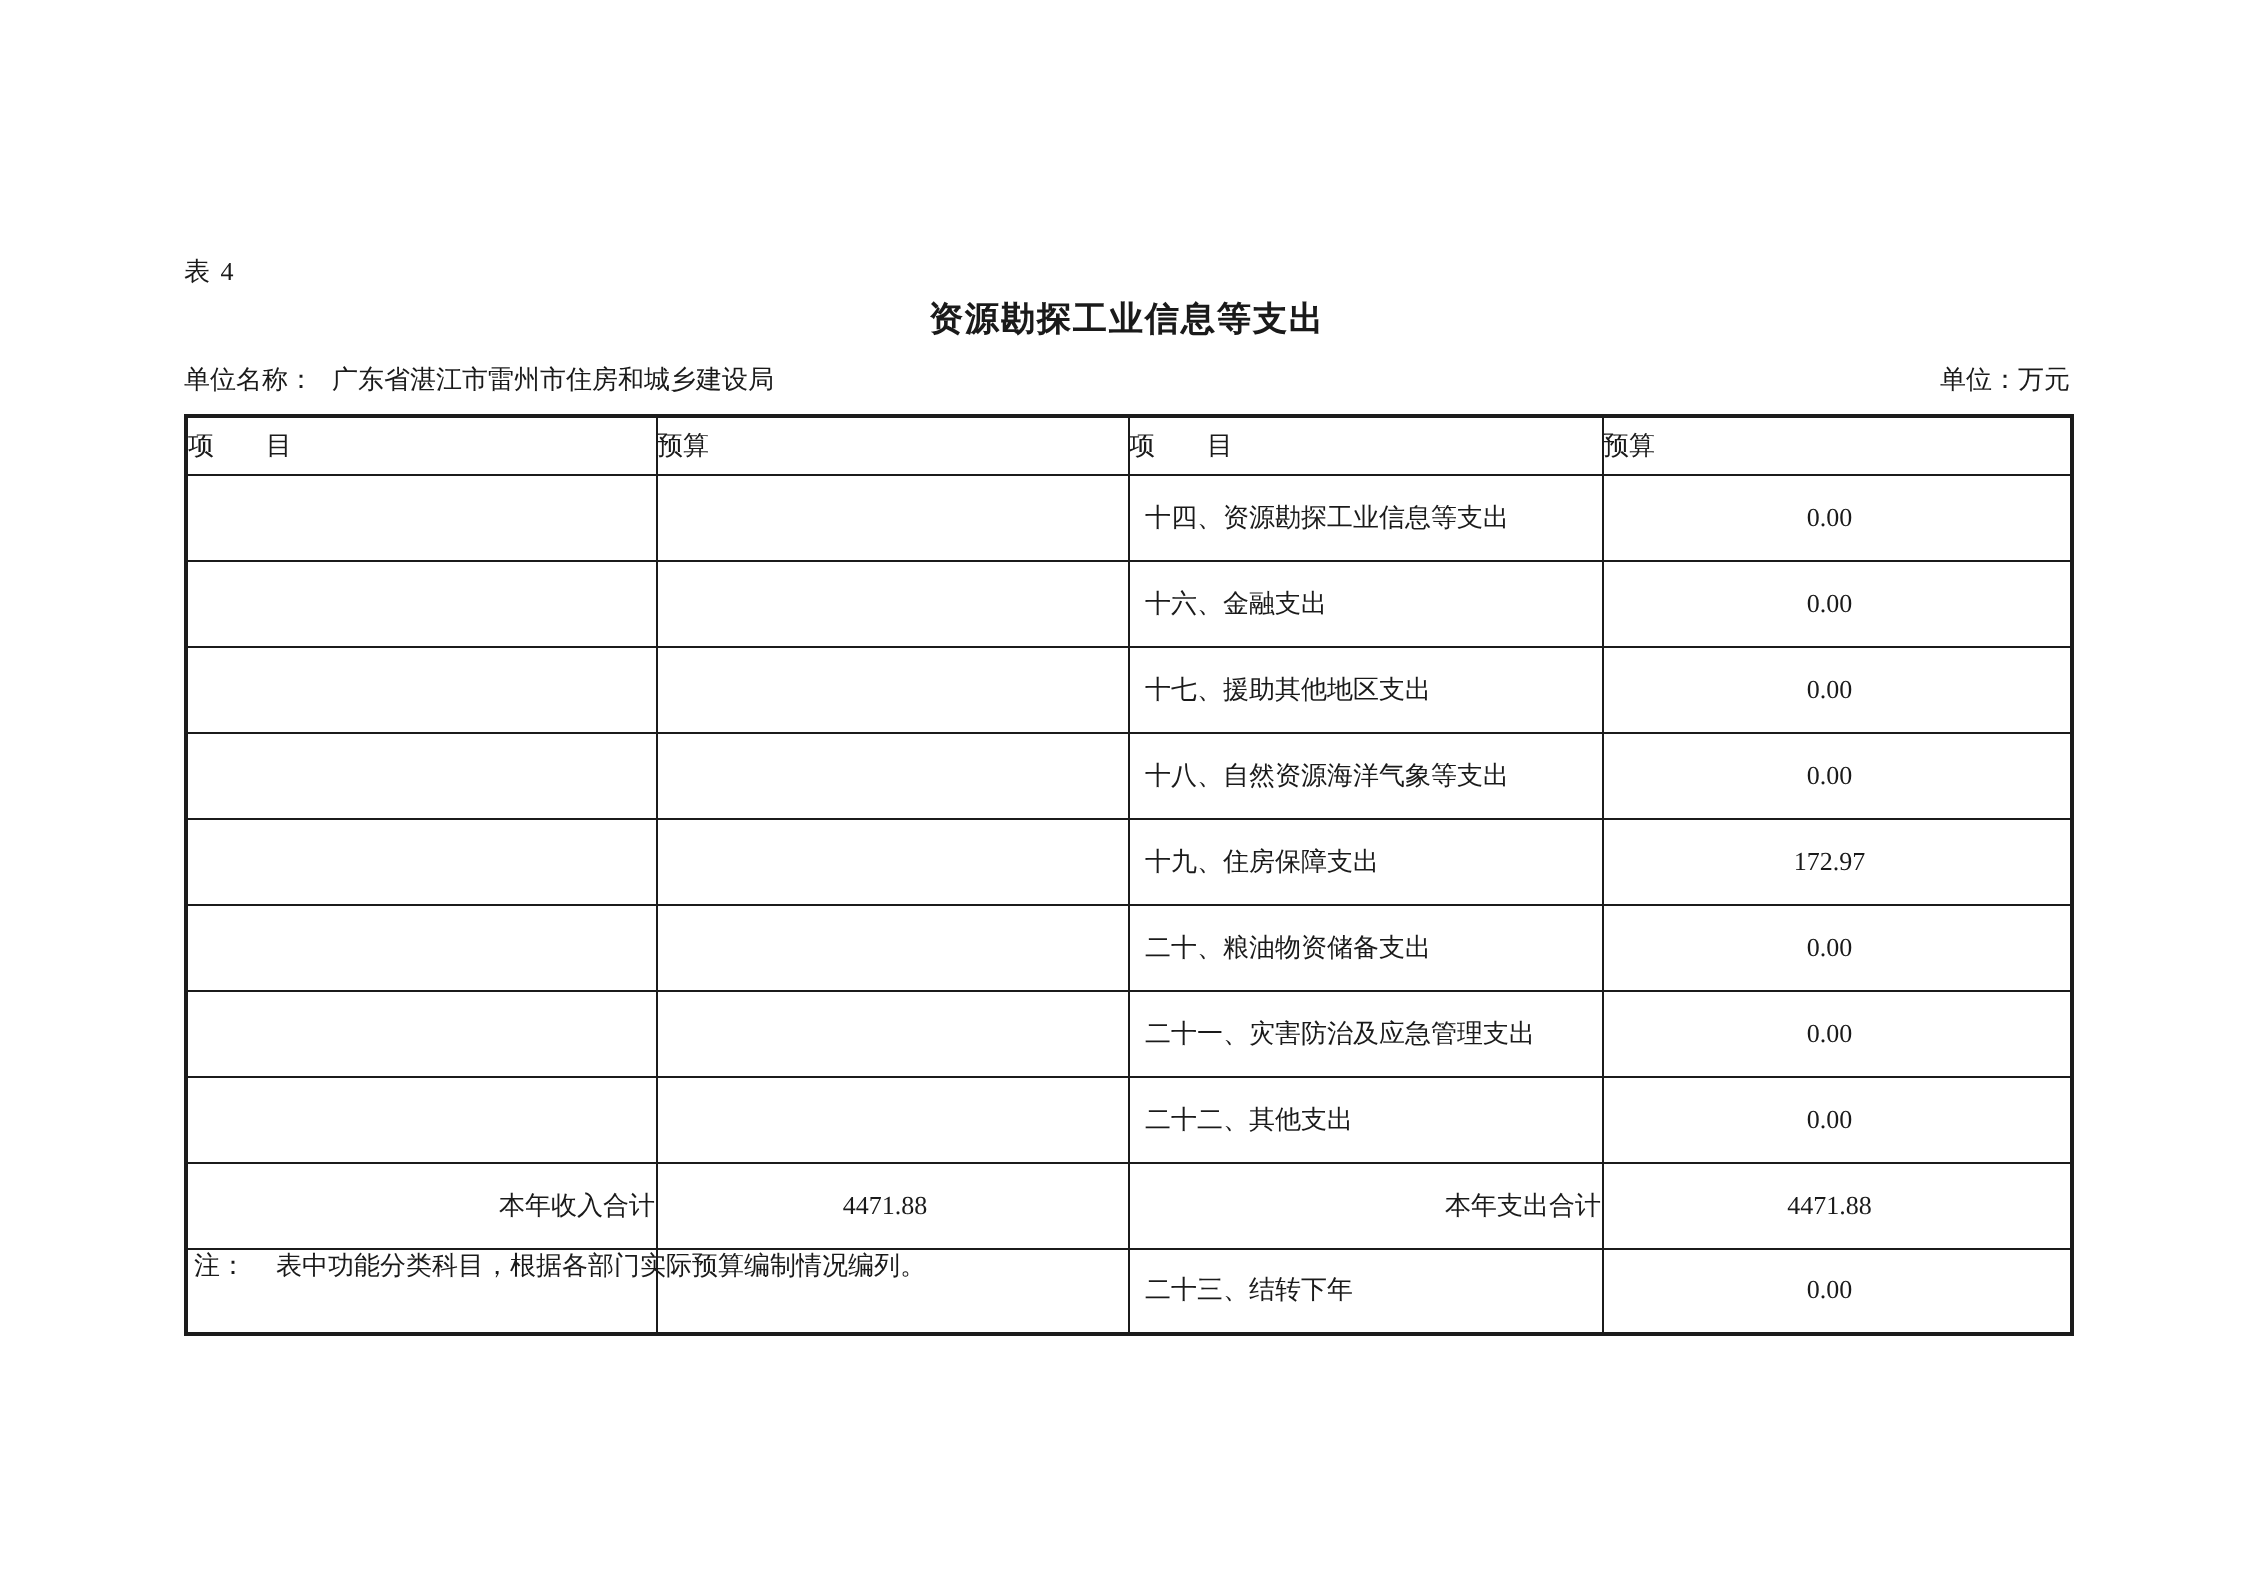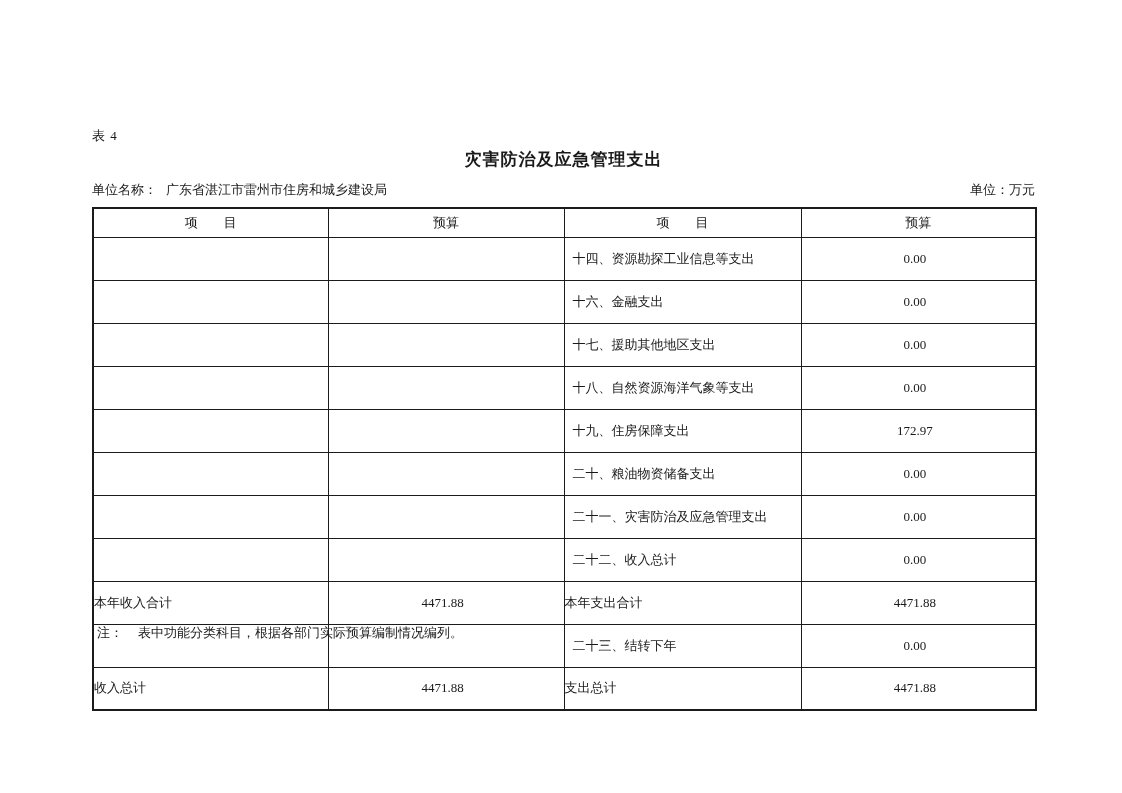--- a/index.html
+++ b/index.html
@@ -55,41 +55,41 @@
   }
   .budget-table th, .budget-table td {
     border: 1.5px solid #1b1b1b;
     font-weight: normal;
     font-size: 13px;
     vertical-align: middle;
     overflow: hidden;
     white-space: nowrap;
   }
   .hrow1 th { height: 27px; text-align: center; }
-  .hrow2 th { height: 29px; text-align: center; }
+  .hrow2 th { height: 29px; text-align: left; }
   .budget-table td { height: 43px; }
   td.item { text-align: left; padding-left: 8px; }
-  td.item.ctr { text-align: left; padding-left: 0; }
+  td.item.ctr { text-align: right; padding-left: 0; }
   td.num { text-align: center; padding-right: 7px; }
   .note {
     position: absolute;
     top: 624px;
     left: 97px;
     font-size: 13px;
   }
   .note .note-text { margin-left: 15px; }
 </style>
 </head>
 <body>
 
 <div class="page">
 
   <div class="table-no">表 4</div>
 
-  <div class="doc-title">灾害防治及应急管理支出</div>
+  <div class="doc-title">资源勘探工业信息等支出</div>
 
   <div class="meta-row">
     <div class="meta-left">
       <span>单位名称：</span><span class="val">广东省湛江市雷州市住房和城乡建设局</span>
     </div>
     <div class="meta-right">单位：万元</div>
   </div>
 
   <table class="budget-table">
     <colgroup>
@@ -143,41 +143,35 @@
     </tr>
     <tr>
       <td class="item"></td>
       <td class="num"></td>
       <td class="item">二十一、灾害防治及应急管理支出</td>
       <td class="num">0.00</td>
     </tr>
     <tr>
       <td class="item"></td>
       <td class="num"></td>
-      <td class="item">二十二、收入总计</td>
+      <td class="item">二十二、其他支出</td>
       <td class="num">0.00</td>
     </tr>
     <tr>
       <td class="item ctr">本年收入合计</td>
       <td class="num">4471.88</td>
       <td class="item ctr">本年支出合计</td>
       <td class="num">4471.88</td>
     </tr>
     <tr>
       <td class="item"></td>
       <td class="num"></td>
       <td class="item">二十三、结转下年</td>
       <td class="num">0.00</td>
     </tr>
-    <tr>
-      <td class="item ctr">收入总计</td>
-      <td class="num">4471.88</td>
-      <td class="item ctr">支出总计</td>
-      <td class="num">4471.88</td>
-    </tr>
   </tbody>
     </table>
 
   <div class="note">
     <span>注：</span><span class="note-text">表中功能分类科目，根据各部门实际预算编制情况编列。</span>
   </div>
 
 </div>
 
 </body></html>

